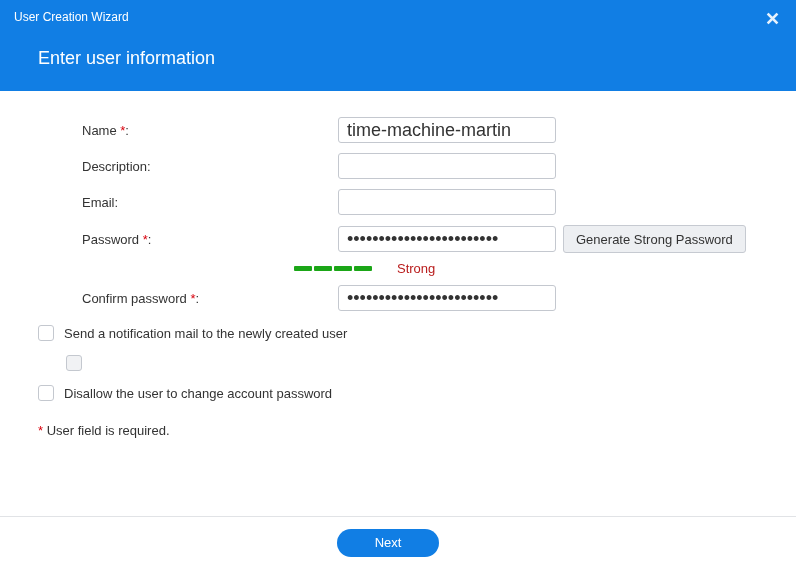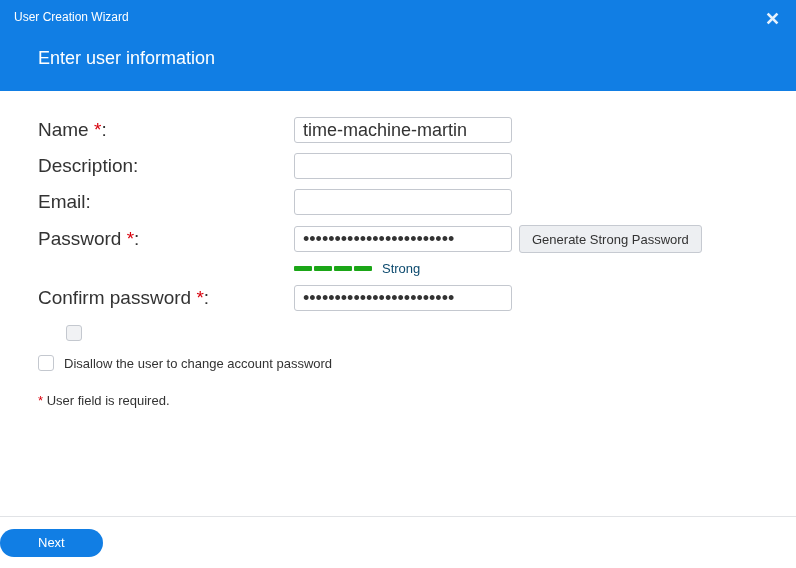--- a/index.html
+++ b/index.html
@@ -50,21 +50,22 @@
     .form-row {
       display: flex;
       align-items: center;
       margin-bottom: 10px;
       min-height: 24px;
     }
     .form-label {
       width: 256px;
       flex-shrink: 0;
       color: #333;
-      font-size: 19px;
+      font-size: 13px;
+      margin-left: 44px;
     }
     .required {
       color: #d8000c;
     }
     .form-input {
       width: 218px;
       height: 26px;
       border: 1px solid #c4c8cf;
       border-radius: 3px;
       padding: 0 8px;
@@ -98,22 +99,23 @@
       gap: 2px;
       margin-right: 10px;
     }
     .seg {
       width: 18px;
       height: 5px;
       background: #1BA617;
       border-radius: 1px;
     }
     .strength-label {
-      color: #0c4a6e;
-      font-size: 13px;
+      color: #b91c1c;
+      font-size: 13px;
+      margin-left: 15px;
     }
     .checkbox-row {
       display: flex;
       align-items: center;
       margin-top: 14px;
       margin-bottom: 6px;
     }
     .checkbox-row.indented {
       margin-left: 28px;
     }
@@ -143,21 +145,21 @@
       font-size: 13px;
     }
     .footer {
       position: absolute;
       bottom: 0;
       left: 0;
       right: 0;
       height: 52px;
       border-top: 1px solid #e1e3e6;
       display: flex;
-      justify-content: flex-start;
+      justify-content: center;
       align-items: center;
       padding-right: 20px;
       background: white;
     }
     .btn-next {
       background: #117EE4;
       color: white;
       border: none;
       border-radius: 14px;
       height: 28px;
@@ -214,20 +216,24 @@
     <span class="strength-label">Strong</span>
   </div>
 
   <div class="form-row">
     <div class="form-label">
       <span>Confirm password </span><span class="required">*</span><span>:</span>
     </div>
     <input type="password" class="form-input pwd-dots" value="••••••••••••••••••••••••" style="">
   </div>
 
+  <div class="checkbox-row">
+    <div class="cbox"></div>
+    <span class="cbox-label">Send a notification mail to the newly created user</span>
+  </div>
 
   <div class="checkbox-row indented">
     <div class="cbox disabled"></div>
   </div>
 
   <div class="checkbox-row">
     <div class="cbox"></div>
     <span class="cbox-label">Disallow the user to change account password</span>
   </div>
 

